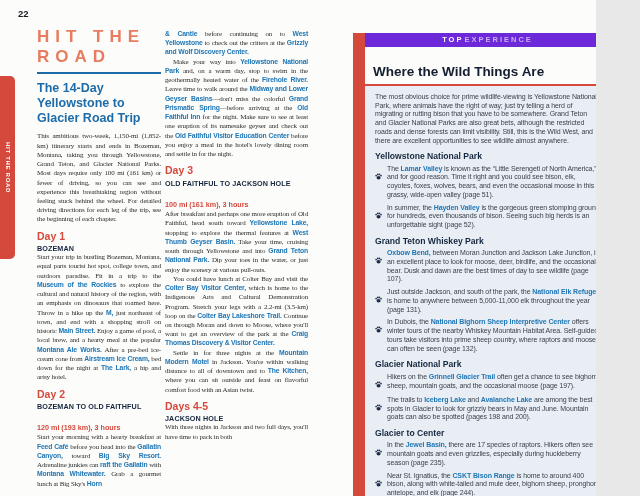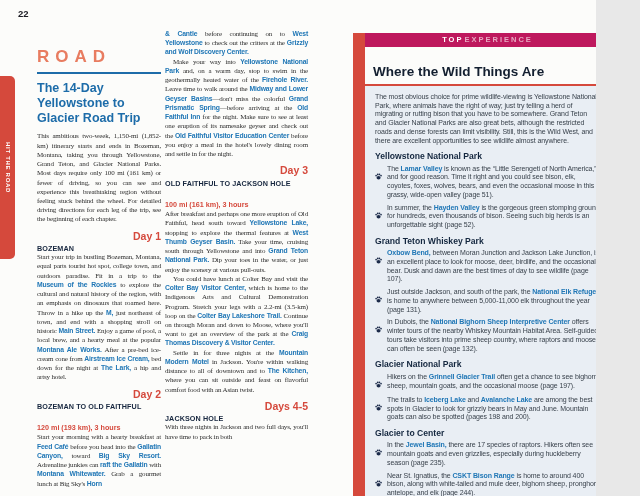--- a/index.html
+++ b/index.html
@@ -18,29 +18,29 @@
   
   .col{position:absolute;}
   .col1{left:37px;top:27px;width:124px;}
   .col2{left:165px;top:30px;width:143px;}
   .kicker{font:600 17px/1.15 "Liberation Sans",sans-serif;color:#e87c60;letter-spacing:6px;margin:0;}
   .rule-blue{border:0;border-top:2px solid #1d6ca9;margin:6px 0 7px;}
   .trip-title{font:700 12.5px/1.18 "Liberation Sans",sans-serif;color:#1d6ca9;margin:0 0 7px;}
   .body-para{font:400 7px/1.32 "Liberation Serif",serif;letter-spacing:-.15px;
              color:#2d2d2d;text-align:justify;margin:0;}
   .body-para.ind{text-indent:8px;}
-  .day-heading{font:700 10.5px/1.1 "Liberation Sans",sans-serif;color:#d5493c;margin:6px 0 2px;text-align:right;}
+  .day-heading{font:700 10.5px/1.1 "Liberation Sans",sans-serif;color:#d5493c;margin:6px 0 2px;}
   .route{font:700 7.2px/1.25 "Liberation Sans",sans-serif;color:#16263e;letter-spacing:.1px;margin:0;}
   .dist{font:600 7.2px/1.3 "Liberation Sans",sans-serif;color:#d5493c;margin:12px 0 1px;}
   .kw{font-family:"Liberation Sans",sans-serif;font-weight:700;color:#2077b6;font-size:97%;}
   
   .feature{position:absolute;left:353px;top:33px;width:257px;border-bottom:2.5px solid #d5493c;}
   .feature-bar{position:absolute;left:0;top:0;bottom:0;width:12px;background:#d5493c;}
   .feature-main{margin-left:12px;}
-  .banner{height:14px;background:#be185d;display:flex;align-items:center;justify-content:center;gap:1px;}
+  .banner{height:14px;background:#6d28d9;display:flex;align-items:center;justify-content:center;gap:1px;}
   .banner .strong{font:700 7.5px/1 "Liberation Sans",sans-serif;color:#fff;letter-spacing:2px;}
   .banner .rest{font:700 7.5px/1 "Liberation Sans",sans-serif;color:rgba(255,255,255,.62);letter-spacing:2px;}
   .feature-title{font:700 13.5px/1.1 "Liberation Sans",sans-serif;color:#131f30;
                  padding:18px 0 4px 8px;border-bottom:2px solid #d5493c;background:#fcfcfa;margin:0;}
   .box{background:#e9eef4;padding:7px 10px 8px;}
   .box-intro{font:400 7px/1.25 "Liberation Sans",sans-serif;letter-spacing:-.1px;color:#39424c;margin:0 0 2px;}
   .box-heading{font:700 8.6px/1.2 "Liberation Sans",sans-serif;color:#14273f;margin:6px 0 3px;}
   .bullet{display:flex;gap:4px;margin:0 0 4px;}
   .paw{flex:0 0 8px;padding-top:1px;}
   .bullet-text{font:400 7px/1.25 "Liberation Sans",sans-serif;letter-spacing:-.1px;color:#39424c;margin:0;}
@@ -55,21 +55,21 @@
   <div class="pn pn-right">41</div>
 
   <div class="tab tab-left">
     <span>HIT THE ROAD</span>
   </div>
   <div class="tab tab-right">
     <span>THE 14-DAY YELLOWSTONE TO GLACIER ROAD TRIP</span>
   </div>
 
   <div class="col col1">
-    <h1 class="kicker"><br><span>ROAD</span></h1>
+    <h1 class="kicker"><span>HIT THE</span><br><span>ROAD</span></h1>
     <hr class="rule-blue">
     <h2 class="trip-title">The 14-Day Yellowstone to Glacier Road Trip</h2>
     <div id="col1-blocks">
         <p class="body-para">This ambitious two-week, 1,150-mi (1,852-km) itinerary starts and ends in Bozeman, Montana, taking you through Yellowstone, Grand Teton, and Glacier National Parks. Most days require only 100 mi (161 km) or fewer of driving, so you can see and experience this breathtaking region without feeling stuck behind the wheel. For detailed driving directions for each leg of the trip, see the beginning of each chapter.</p>
         <div class="day-heading">Day 1</div>
         <div class="route">BOZEMAN</div>
         <p class="body-para">Start your trip in bustling Bozeman, Montana, equal parts tourist hot spot, college town, and outdoors paradise. Fit in a trip to the <span class="kw">Museum of the Rockies</span> to explore the cultural and natural history of the region, with an emphasis on dinosaurs that roamed here. Throw in a hike up the <span class="kw">M,</span> just northeast of town, and end with a shopping stroll on historic <span class="kw">Main Street.</span> Enjoy a game of pool, a local brew, and a hearty meal at the popular <span class="kw">Montana Ale Works.</span> After a pre-bed ice-cream cone from <span class="kw">Airstream Ice Cream,</span> bed down for the night at <span class="kw">The Lark,</span> a hip and artsy hotel.</p>
         <div class="day-heading">Day 2</div>
         <div class="route">BOZEMAN TO OLD FAITHFUL</div>
         <div class="dist">120 mi (193 km), 3 hours</div>

